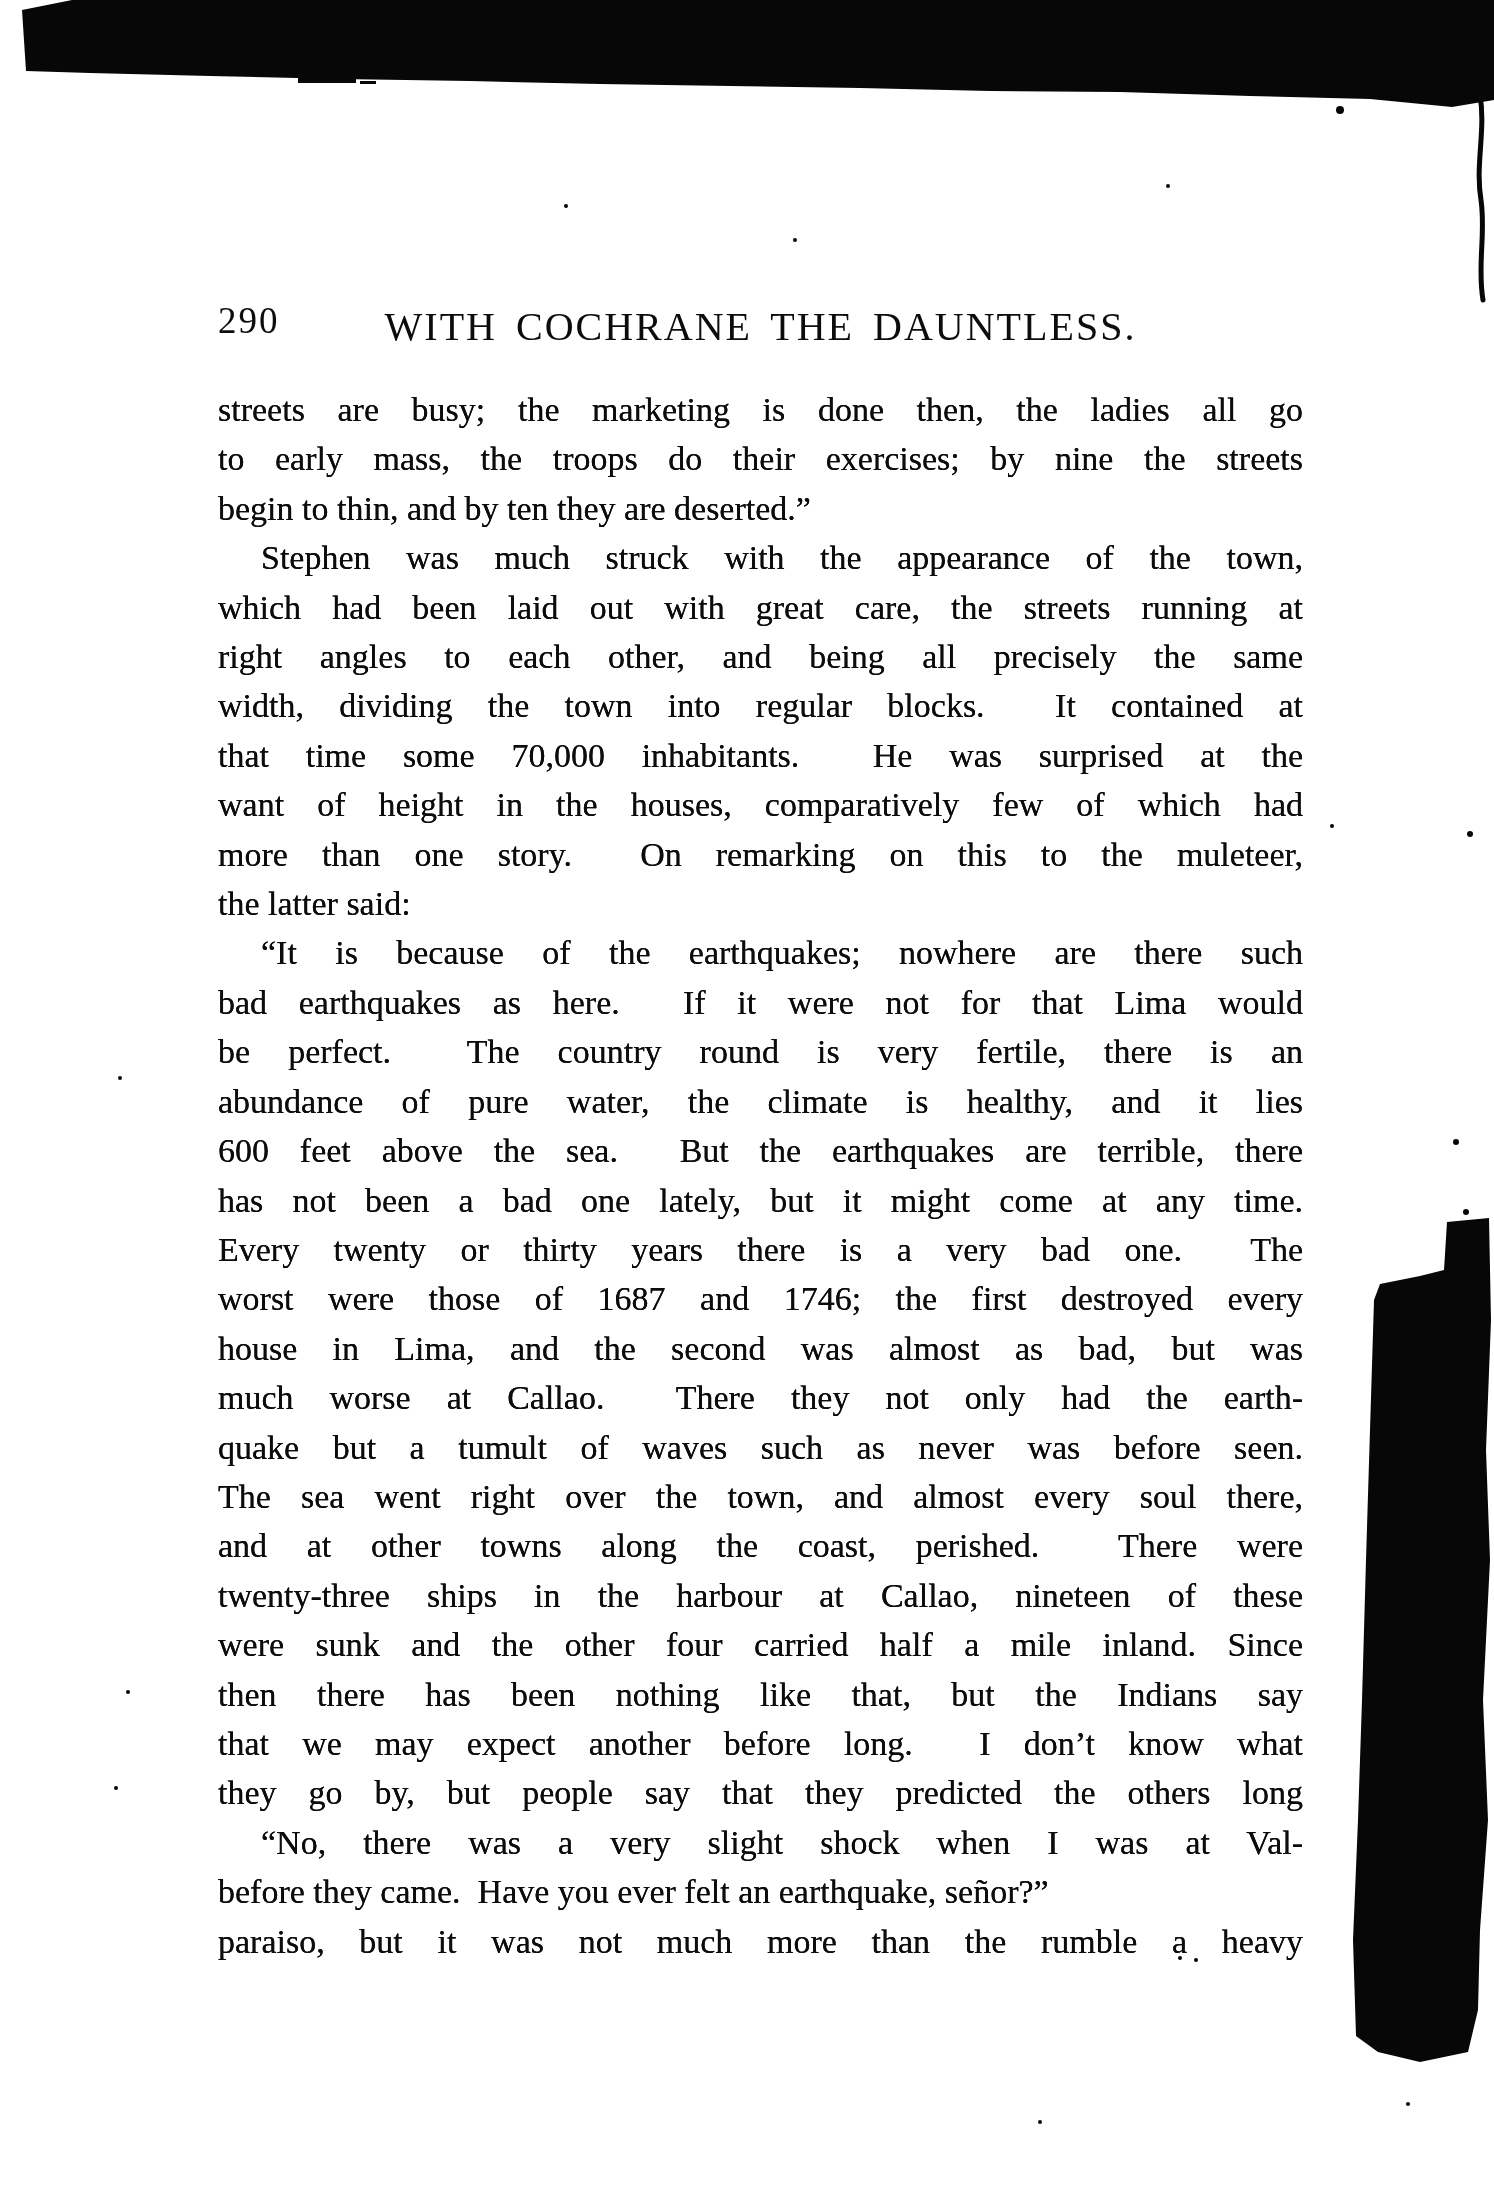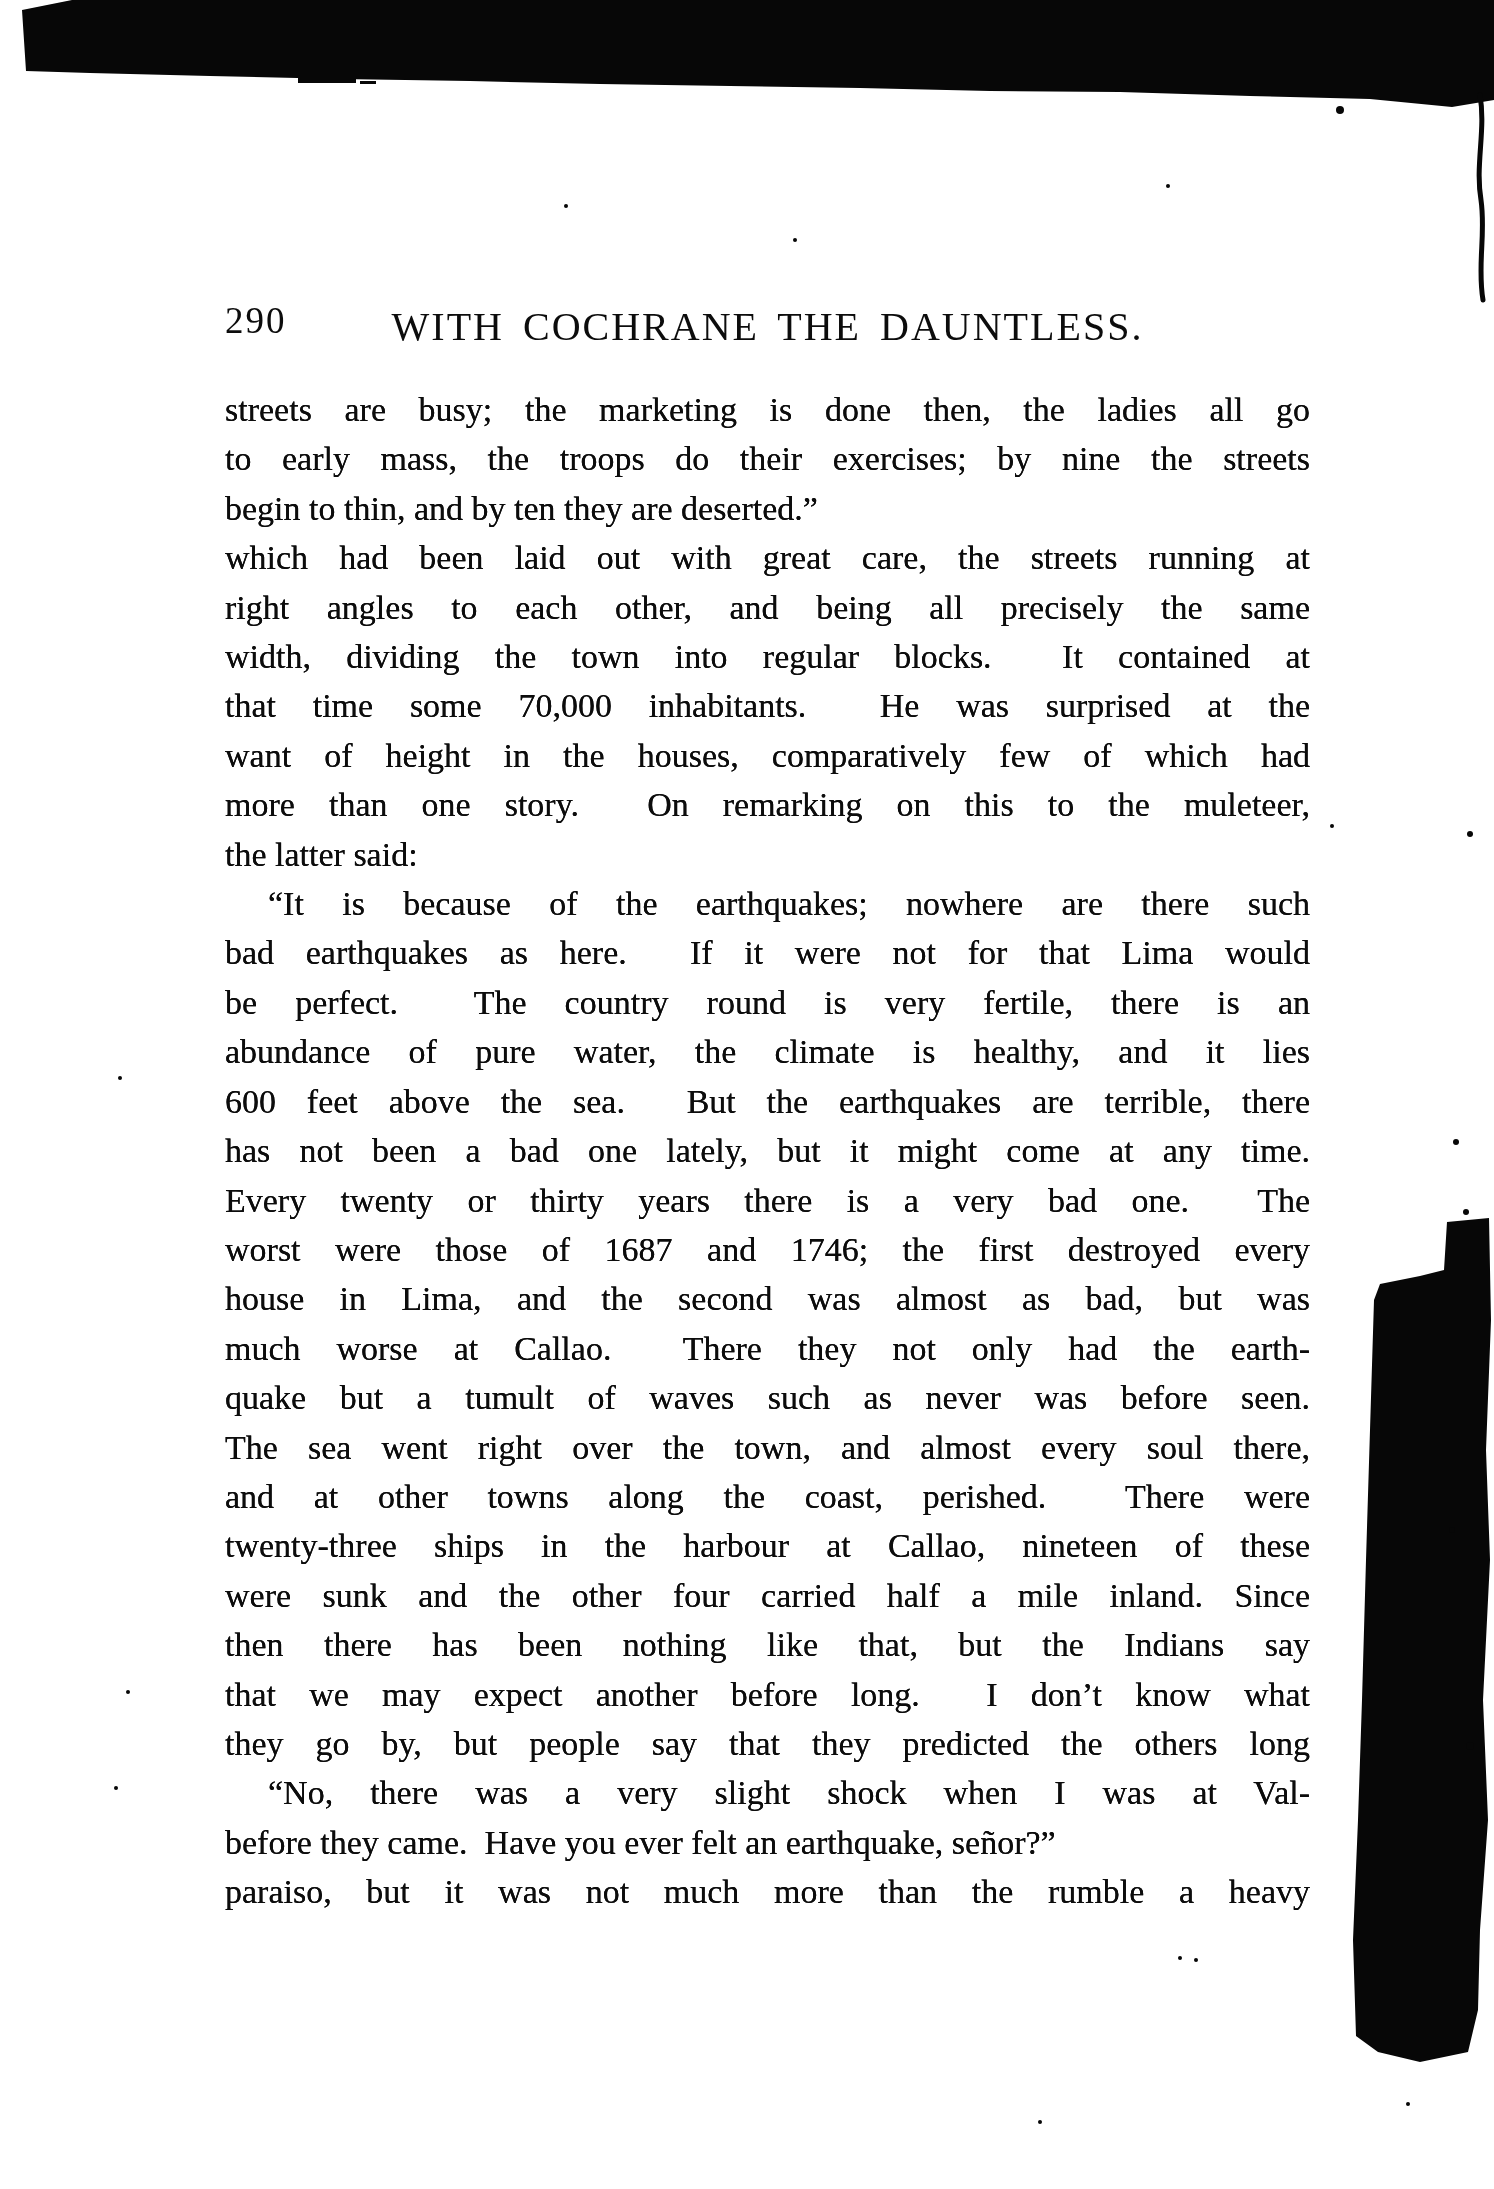--- a/index.html
+++ b/index.html
@@ -17,21 +17,21 @@
     color: #0c0c0c;
   }
   .artifact-layer {
     position: absolute;
     left: 0; top: 0;
     width: 1494px; height: 2189px;
     pointer-events: none;
   }
   .text-col {
     position: absolute;
-    left: 225px;
+    left: 218px;
     top: 297px;
     width: 1085px;
   }
   .header {
     position: relative;
     height: 46px;
   }
   .page-num {
     position: absolute;
     left: 0;
@@ -101,20 +101,21 @@
   <div class="text-col">
     <div class="header">
       <span class="page-num">290</span>
       <div class="header-title">WITH COCHRANE THE DAUNTLESS.</div>
     </div>
     <div class="body-text">
 
     <div class="line">streets are busy; the marketing is done then, the ladies all go</div>
         <div class="line">to early mass, the troops do their exercises; by nine the streets</div>
         <div class="line end">begin to thin, and by ten they are deserted.”</div>
+        <div class="line indent">Stephen was much struck with the appearance of the town,</div>
         <div class="line">which had been laid out with great care, the streets running at</div>
         <div class="line">right angles to each other, and being all precisely the same</div>
         <div class="line">width, dividing the town into regular blocks.  It contained at</div>
         <div class="line">that time some 70,000 inhabitants.  He was surprised at the</div>
         <div class="line">want of height in the houses, comparatively few of which had</div>
         <div class="line">more than one story.  On remarking on this to the muleteer,</div>
         <div class="line end">the latter said:</div>
         <div class="line indent">“It is because of the earthquakes; nowhere are there such</div>
         <div class="line">bad earthquakes as here.  If it were not for that Lima would</div>
         <div class="line">be perfect.  The country round is very fertile, there is an</div>

